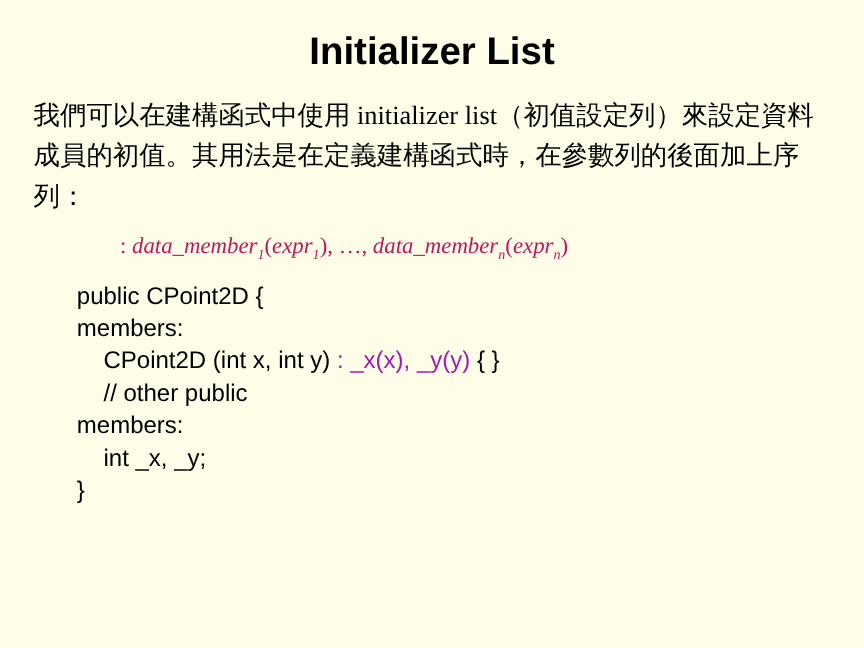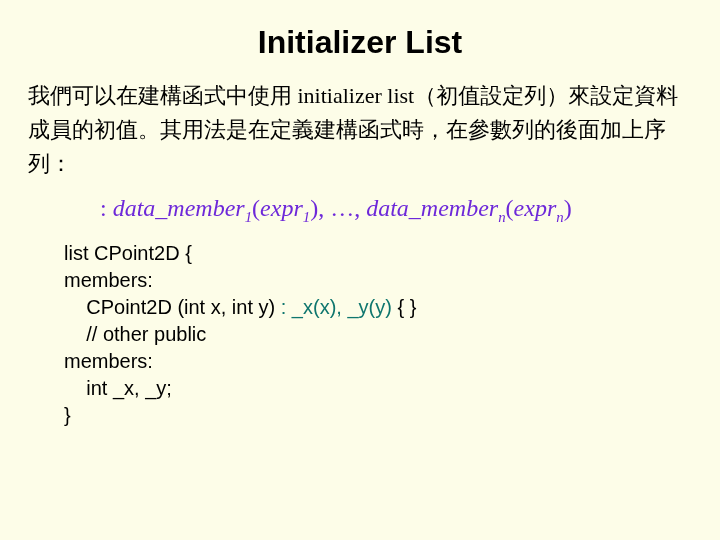--- a/index.html
+++ b/index.html
@@ -22,56 +22,56 @@
     font-weight: bold;
     font-size: 32px;
     margin: 4px 0 18px 0;
   }
   .para {
     font-size: 22px;
     line-height: 1.55;
     margin: 0 0 8px 0;
   }
   .syntax {
-    font-size: 24px;
+    font-size: 19px;
     margin: 14px 0 14px 72px;
-    color: #6d28d9;
+    color: #be185d;
   }
   .syntax .italic { font-style: italic; }
   .sub { font-size: 0.62em; vertical-align: sub; font-style: italic; }
   .para2 {
     font-size: 22px;
     line-height: 1.5;
     margin: 8px 0 12px 0;
   }
   .para2 .italic { font-style: italic; }
   .code {
     font-family: Arial, sans-serif;
     font-size: 20px;
     line-height: 1.35;
     margin-left: 36px;
     white-space: pre;
   }
-  .hl { color: #0f766e; }
+  .hl { color: #a21caf; }
 </style>
 </head>
 <body>
 
 <div class="slide">
 
   <div class="title">Initializer List</div>
 
   <div class="para">我們可以在建構函式中使用 initializer list（初值設定列）來設定資料成員的初值。其用法是在定義建構函式時，在參數列的後面加上序列：</div>
 
   <div class="syntax">
     <span>: </span><span class="italic">data_member</span><span class="sub">1</span><span>(</span><span class="italic">expr</span><span class="sub">1</span><span>)</span><span>, …, </span><span class="italic">data_member</span><span class="sub">n</span><span>(</span><span class="italic">expr</span><span class="sub">n</span><span>)</span>
   </div>
 
 
-  <div class="code"><span>list CPoint2D {</span>
+  <div class="code"><span>public CPoint2D {</span>
 <span>members:</span>
 <span>    CPoint2D (int x, int y) </span><span class="hl">: _x(x), _y(y)</span><span> { }</span>
 <span>    // other public</span>
 <span>members:</span>
 <span>    int _x, _y;</span>
 <span>}</span></div>
 
 </div>
 
 </body></html>

